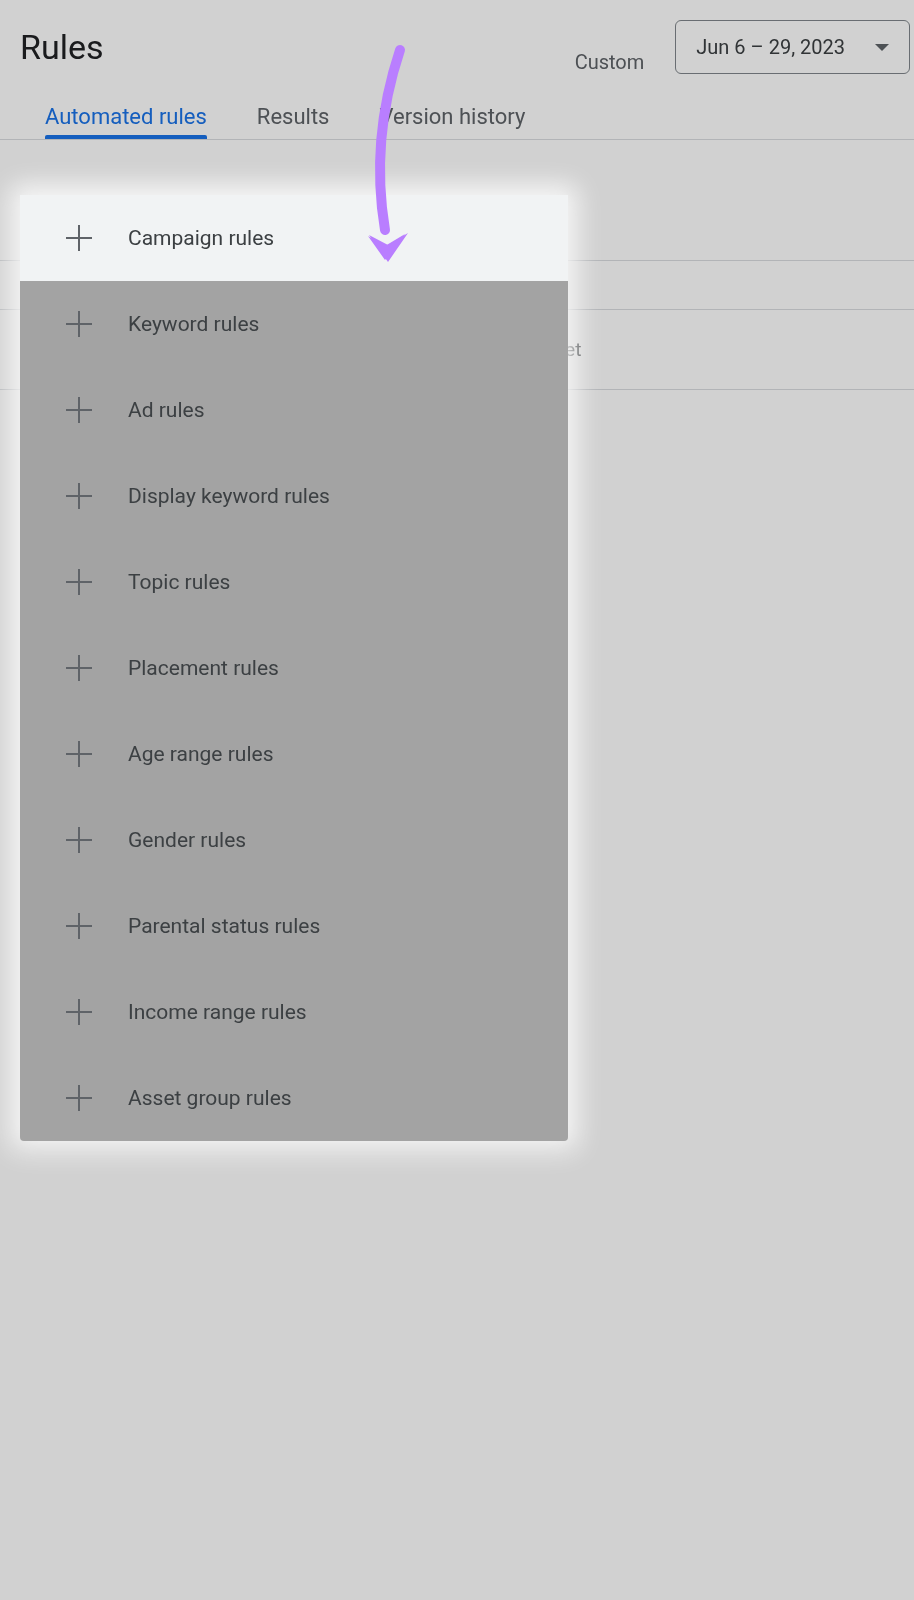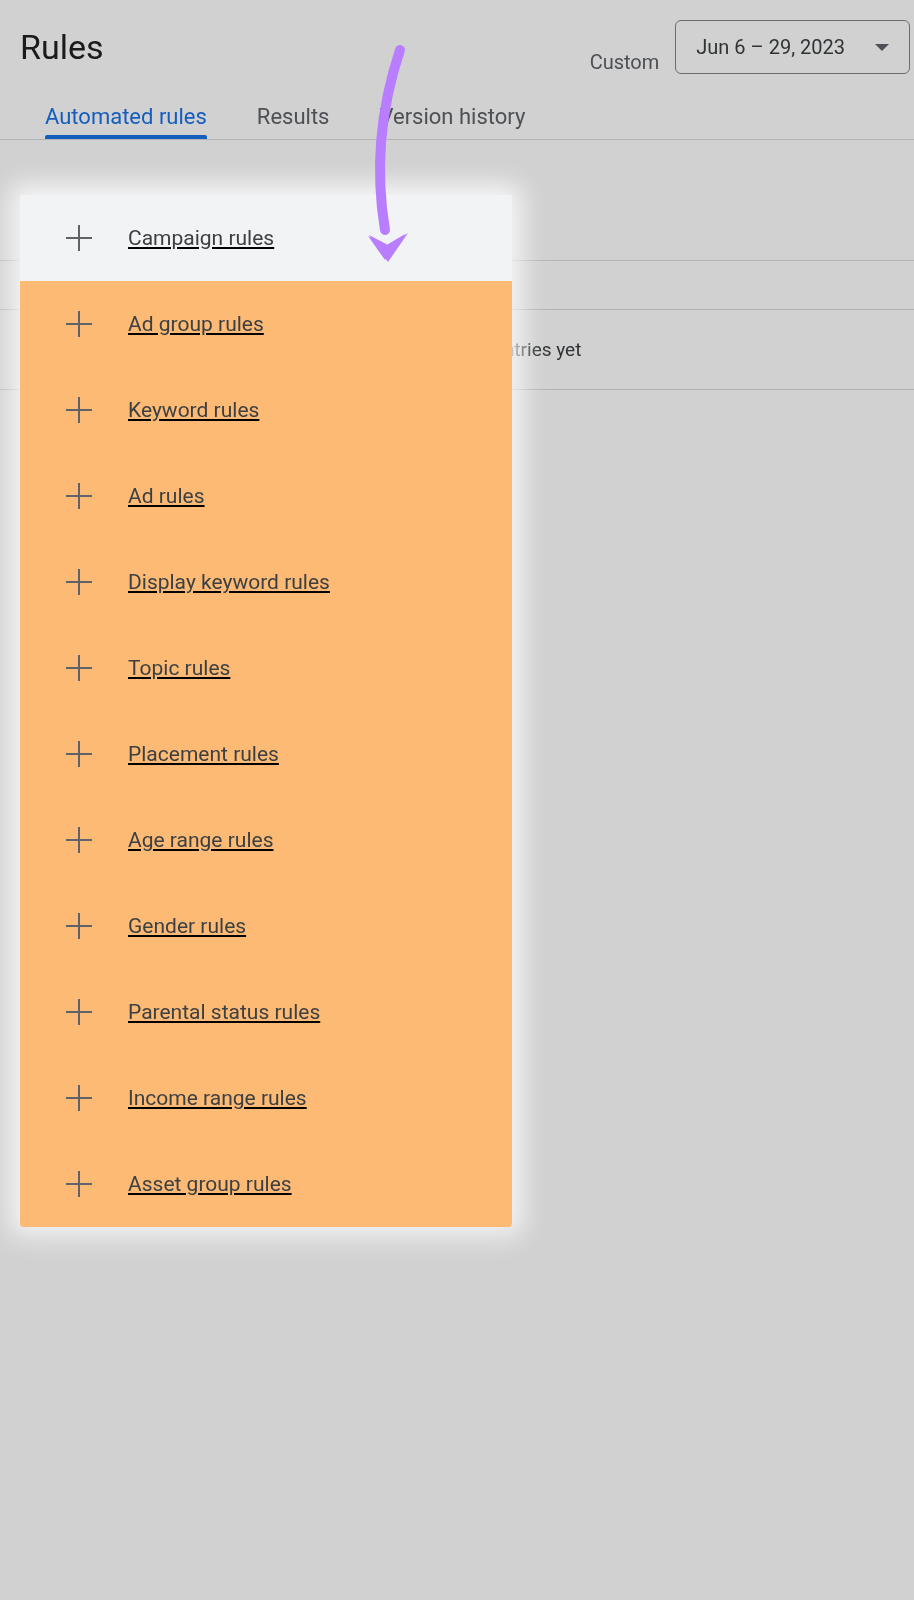--- a/index.html
+++ b/index.html
@@ -44,20 +44,21 @@
       border: 1px solid #80868b;
       border-radius: 6px;
       padding: 14px 20px;
       display: flex;
       align-items: center;
       gap: 30px;
       font-size: 20px;
       color: #3c4043;
       cursor: pointer;
       background: #fff;
+      margin-left: 15px;
     }
     .dropdown-arrow {
       width: 0;
       height: 0;
       border-left: 7px solid transparent;
       border-right: 7px solid transparent;
       border-top: 7px solid #5f6368;
     }
     .tabs {
       display: flex;
@@ -115,26 +116,25 @@
     .overlay {
       position: absolute;
       inset: 0;
       background: rgba(0,0,0,0.18);
       pointer-events: none;
     }
     .menu {
       position: absolute;
       top: 195px;
       left: 20px;
-      width: 492px;
-      background: #fdba74;
+      width: 548px;
+      background: #a3a3a3;
       border-radius: 4px;
       box-shadow: 0 0 24px 10px rgba(255,255,255,0.9), 0 4px 20px rgba(0,0,0,0.15);
       z-index: 10;
-      text-decoration: underline;
     }
     .menu-item {
       display: flex;
       align-items: center;
       gap: 36px;
       padding: 30px 46px;
       cursor: pointer;
       font-size: 21px;
       color: #3c4043;
     }
@@ -202,24 +202,20 @@
 
 <div class="overlay"></div>
 
 <div class="menu">
   <div class="menu-item highlighted">
     <span class="plus-icon"></span>
     <span>Campaign rules</span>
   </div>
   <div class="menu-item">
     <span class="plus-icon"></span>
-    <span>Ad group rules</span>
-  </div>
-  <div class="menu-item">
-    <span class="plus-icon"></span>
     <span>Keyword rules</span>
   </div>
   <div class="menu-item">
     <span class="plus-icon"></span>
     <span>Ad rules</span>
   </div>
   <div class="menu-item">
     <span class="plus-icon"></span>
     <span>Display keyword rules</span>
   </div>

